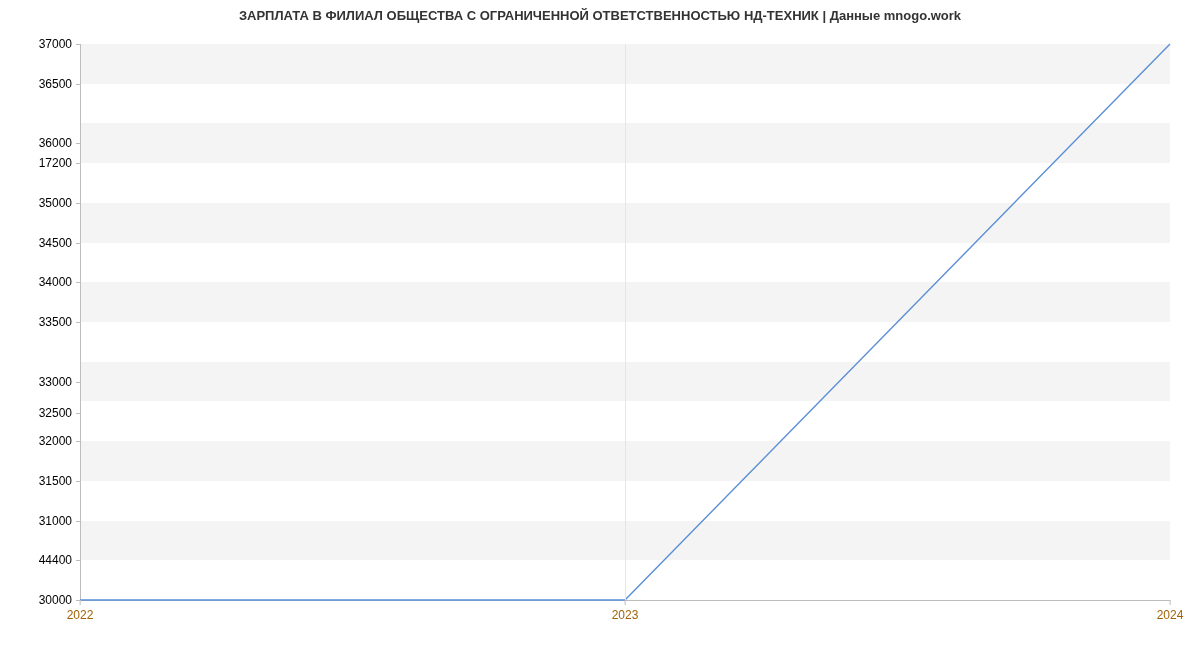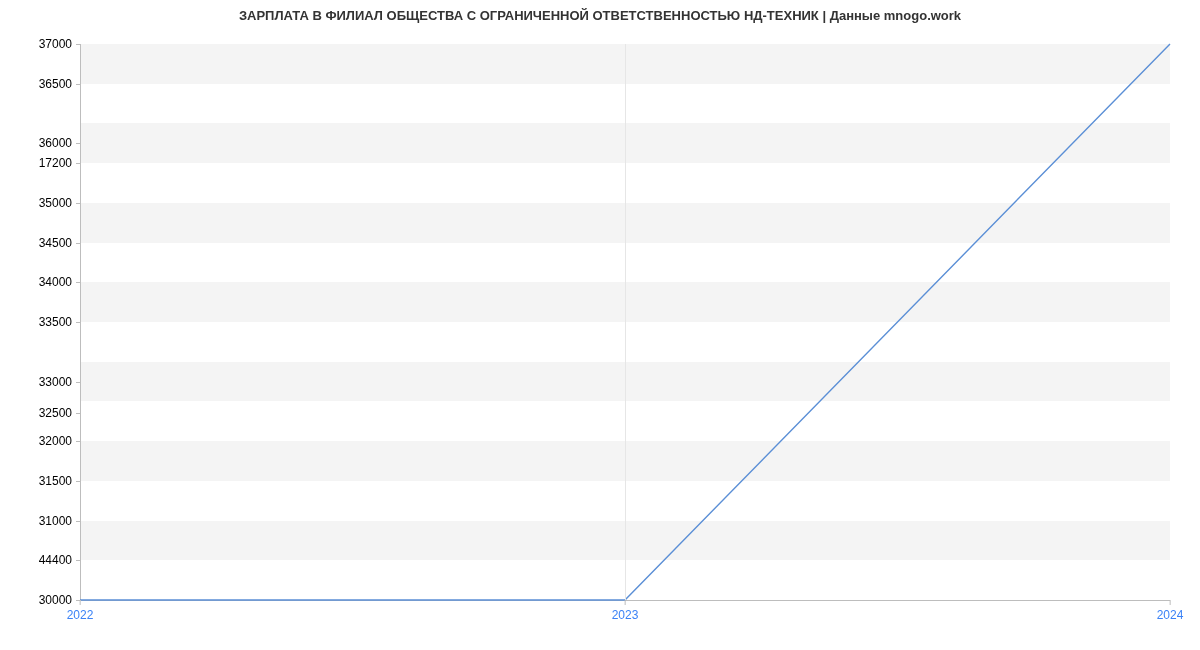--- a/index.html
+++ b/index.html
@@ -71,21 +71,21 @@
     right: -1px;
     top: 50%;
     width: 5px;
     border-top: 1px solid #bdbdbd;
   }
   .tick-x {
     position: absolute;
     top: 100%;
     transform: translateX(-50%);
     padding-top: 8px;
-    color: #3b82f6;
+    color: #a16207;
     font-size: 12px;
     text-align: center;
   }
   .tick-x::before {
     content: "";
     position: absolute;
     left: 50%;
     top: 0;
     height: 5px;
     border-left: 1px solid #bdbdbd;

